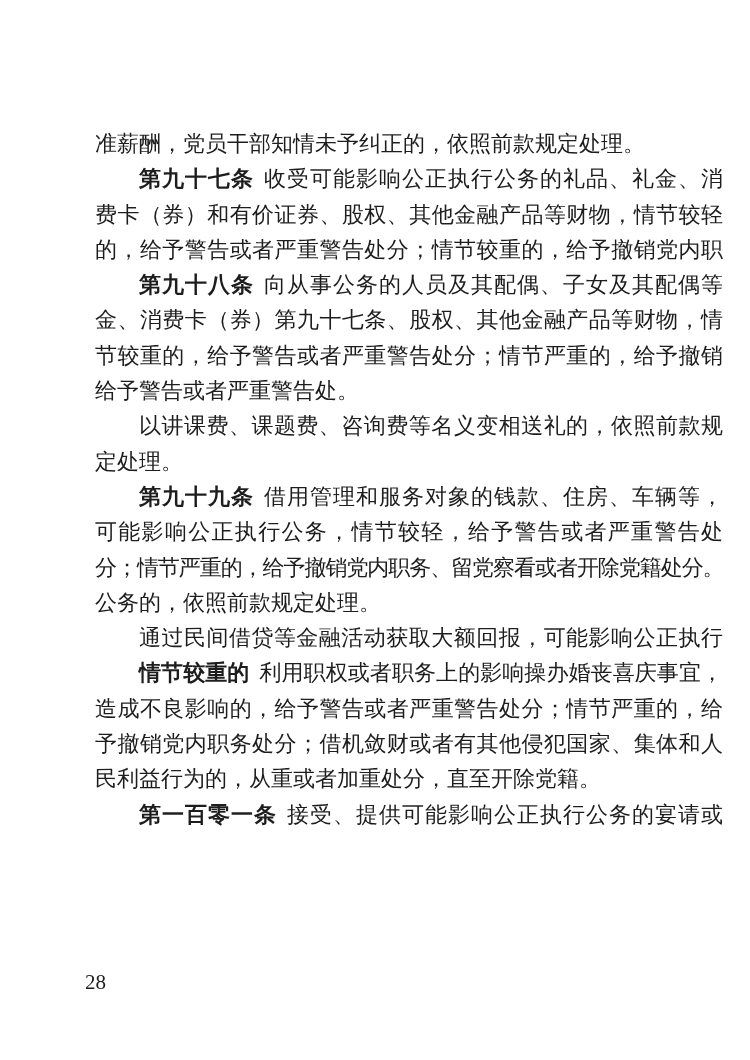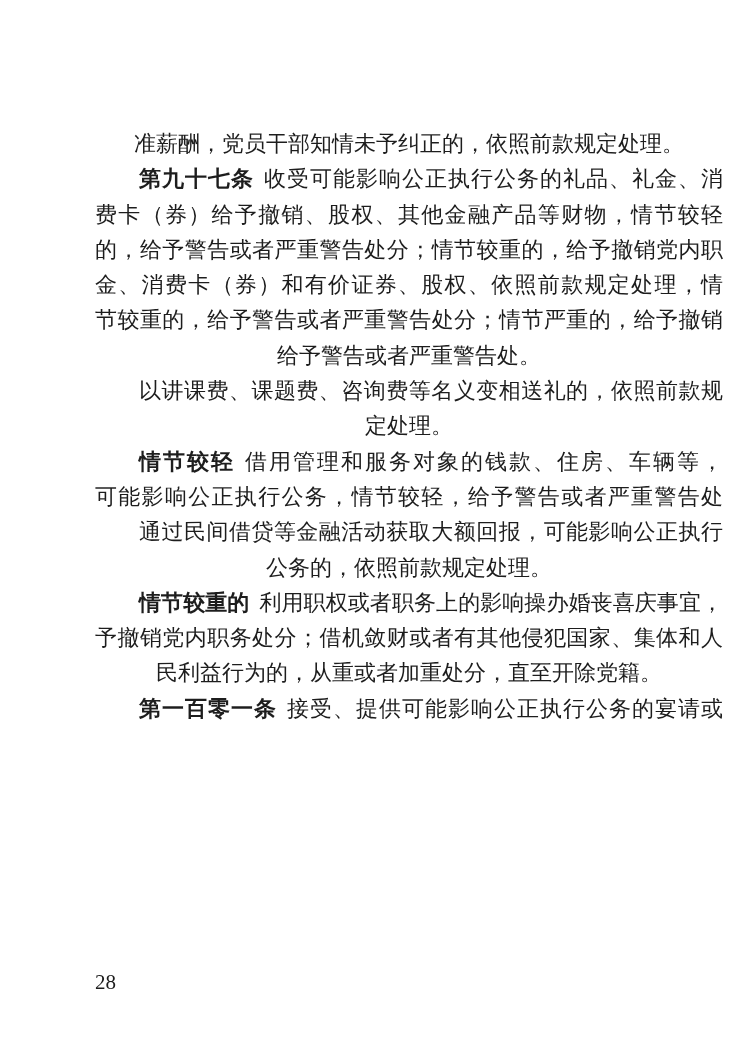--- a/index.html
+++ b/index.html
@@ -23,71 +23,74 @@
   .text-block {
     position: absolute;
     left: 95px;
     top: 126px;
     width: 628px;
   }
   .line {
     height: 35.3px;
     line-height: 35.3px;
     font-size: 22px;
-    text-align: center;
+    text-align: left;
   }
   .just {
     text-align: justify;
     text-align-last: justify;
     text-justify: inter-character;
   }
   .indent {
     padding-left: 44px;
   }
   .compress {
     letter-spacing: -1.6px;
   }
   .head {
     font-weight: bold;
     margin-right: 10px;
   }
   .page-number {
     position: absolute;
-    left: 95px;
+    left: 85px;
     top: 968px;
     font-size: 21px;
     line-height: 28px;
     color: #1d1d1d;
     text-align: right;
   }
 </style>
 </head>
 <body>
 
 <div class="page">
   <div class="text-block">
 
     <div class="line">准薪酬，党员干部知情未予纠正的，依照前款规定处理。</div>
 
     <div class="line just indent"><span class="head">第九十七条</span><span>收受可能影响公正执行公务的礼品、礼金、消</span></div>
-    <div class="line just">费卡（券）给予撤销、股权、其他金融产品等财物，情节较轻</div>
+    <div class="line just">费卡（券）和有价证券、股权、其他金融产品等财物，情节较轻</div>
     <div class="line just">的，给予警告或者严重警告处分；情节较重的，给予撤销党内职</div>
 
-    <div class="line just">金、消费卡（券）和有价证券、股权、依照前款规定处理，情</div>
+    <div class="line just indent"><span class="head">第九十八条</span><span>向从事公务的人员及其配偶、子女及其配偶等</span></div>
+    <div class="line just">金、消费卡（券）第九十七条、股权、其他金融产品等财物，情</div>
     <div class="line just">节较重的，给予警告或者严重警告处分；情节严重的，给予撤销</div>
     <div class="line">给予警告或者严重警告处。</div>
     <div class="line just indent">以讲课费、课题费、咨询费等名义变相送礼的，依照前款规</div>
     <div class="line">定处理。</div>
 
-    <div class="line just indent"><span class="head">情节较轻</span><span>借用管理和服务对象的钱款、住房、车辆等，</span></div>
+    <div class="line just indent"><span class="head">第九十九条</span><span>借用管理和服务对象的钱款、住房、车辆等，</span></div>
     <div class="line just">可能影响公正执行公务，情节较轻，给予警告或者严重警告处</div>
+    <div class="line just compress">分；情节严重的，给予撤销党内职务、留党察看或者开除党籍处分。</div>
+    <div class="line">公务的，依照前款规定处理。</div>
     <div class="line just indent">通过民间借贷等金融活动获取大额回报，可能影响公正执行</div>
-    <div class="line">公务的，依照前款规定处理。</div>
 
     <div class="line just indent"><span class="head">情节较重的</span><span>利用职权或者职务上的影响操办婚丧喜庆事宜，</span></div>
+    <div class="line just">造成不良影响的，给予警告或者严重警告处分；情节严重的，给</div>
     <div class="line just">予撤销党内职务处分；借机敛财或者有其他侵犯国家、集体和人</div>
     <div class="line">民利益行为的，从重或者加重处分，直至开除党籍。</div>
 
     <div class="line just indent"><span class="head">第一百零一条</span><span>接受、提供可能影响公正执行公务的宴请或</span></div>
 
   </div>
 
   <div class="page-number">28</div>
 </div>
 

